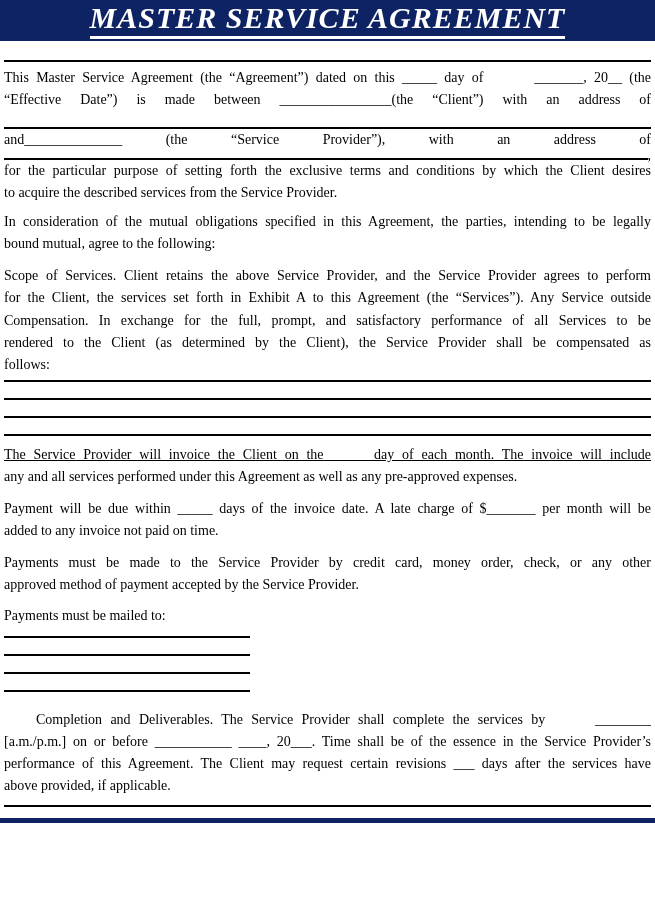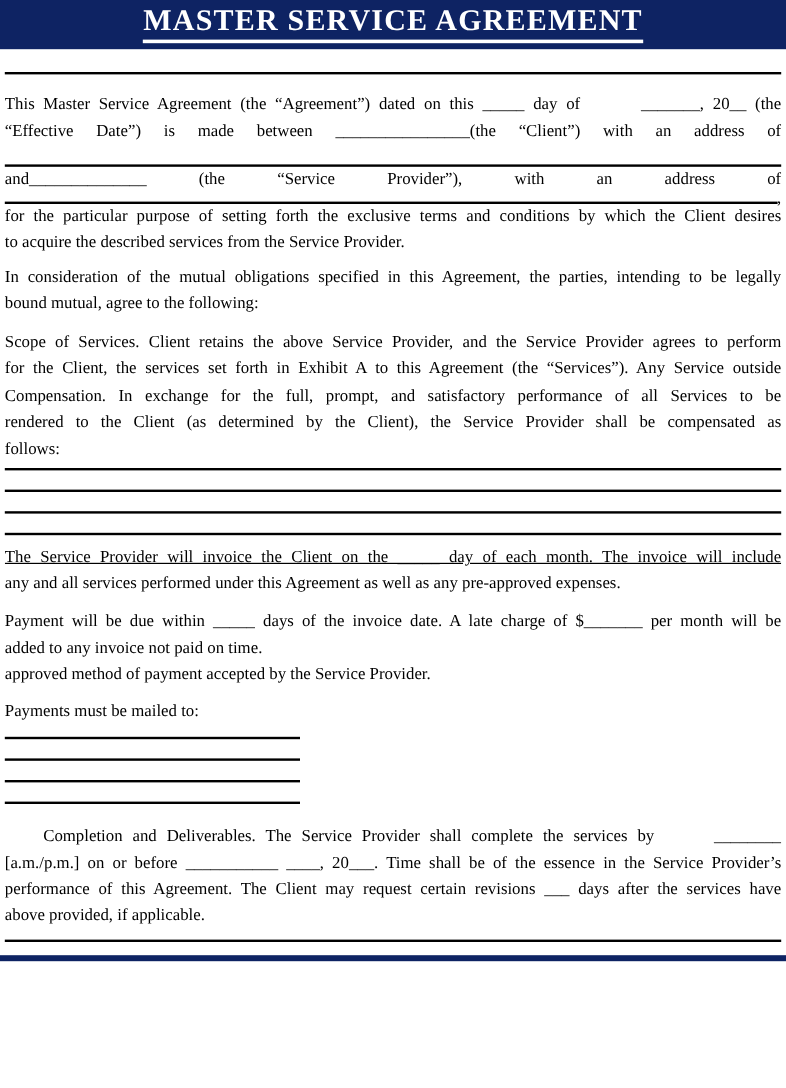--- a/index.html
+++ b/index.html
@@ -1,30 +1,30 @@
 <!DOCTYPE html>
 <html><head>
 <meta charset="utf-8">
 <style>
   html,body{margin:0;padding:0;background:#fff;}
   .page{width:655px;height:907px;background:#ffffff;font-family:"Liberation Serif",serif;color:#000;overflow:hidden;}
   .titlebar{height:41px;background:#0e2363;display:flex;justify-content:center;align-items:center;}
-  .title{color:#ffffff;font-weight:bold;font-size:25px;letter-spacing:1px;line-height:1;padding-bottom:3px;border-bottom:3px solid #ffffff;white-space:nowrap;}
+  .title{color:#ffffff;font-weight:bold;font-size:30px;letter-spacing:1px;line-height:1;padding-bottom:3px;border-bottom:3px solid #ffffff;white-space:nowrap;font-style:italic;}
   .content{padding:0 4px;}
   .toprule{height:0;border-bottom:2px solid #000;margin-top:19px;}
   .ln{font-size:14px;line-height:22px;height:22px;white-space:nowrap;overflow:hidden;}
   .j{text-align:justify;text-align-last:justify;}
   .b{font-weight:normal;}
   .rule{border-bottom:2px solid #000;}
   .srule{width:246px;border-bottom:2px solid #000;}
   .rc{display:flex;align-items:flex-end;height:9px;}
   .rc .fill{flex:1;border-bottom:2px solid #000;}
   .rc .comma{font-size:14px;line-height:8px;}
   .h16{height:16px;}.h4{height:4px;}.h9{height:9px;}.h8{height:8px;}
-  .mt1{margin-top:1px;}.mt5{margin-top:15px;}.mt7{margin-top:7px;}.mt9{margin-top:9px;}
+  .mt1{margin-top:1px;}.mt5{margin-top:5px;}.mt7{margin-top:7px;}.mt9{margin-top:9px;}
   .mt10{margin-top:10px;}.mt16{margin-top:8px;text-decoration:underline;}.mt17{margin-top:17px;margin-left:32px;}
   .bottombar{height:5px;background:#0e2363;margin-top:11px;}
 </style>
 </head>
 <body>
 
 <div class="page">
 
   <header class="titlebar">
     <span class="title">MASTER SERVICE AGREEMENT</span>
@@ -59,20 +59,21 @@
     <div class="rule h16"></div>
     <div class="rule h16"></div>
     <div class="rule h16"></div>
 
     <div class="ln j mt16">The Service Provider will invoice the Client on the _____ day of each month. The invoice will include</div>
     <div class="ln">any and all services performed under this Agreement as well as any pre-approved expenses.</div>
 
     <div class="ln j mt10">Payment will be due within _____ days of the invoice date. A late charge of $_______ per month will be</div>
     <div class="ln">added to any invoice not paid on time.</div>
 
+    <div class="ln j mt10">Payments must be made to the Service Provider by credit card, money order, check, or any other</div>
     <div class="ln">approved method of payment accepted by the Service Provider.</div>
 
     <div class="ln mt9">Payments must be mailed to:</div>
 
     <div class="srule h9"></div>
     <div class="srule h16"></div>
     <div class="srule h16"></div>
     <div class="srule h16"></div>
 
     <div class="ln j mt17"><span class="b">Completion and Deliverables.</span><span> The Service Provider shall complete the services by &nbsp;&nbsp;&nbsp;&nbsp; ________</span></div>

